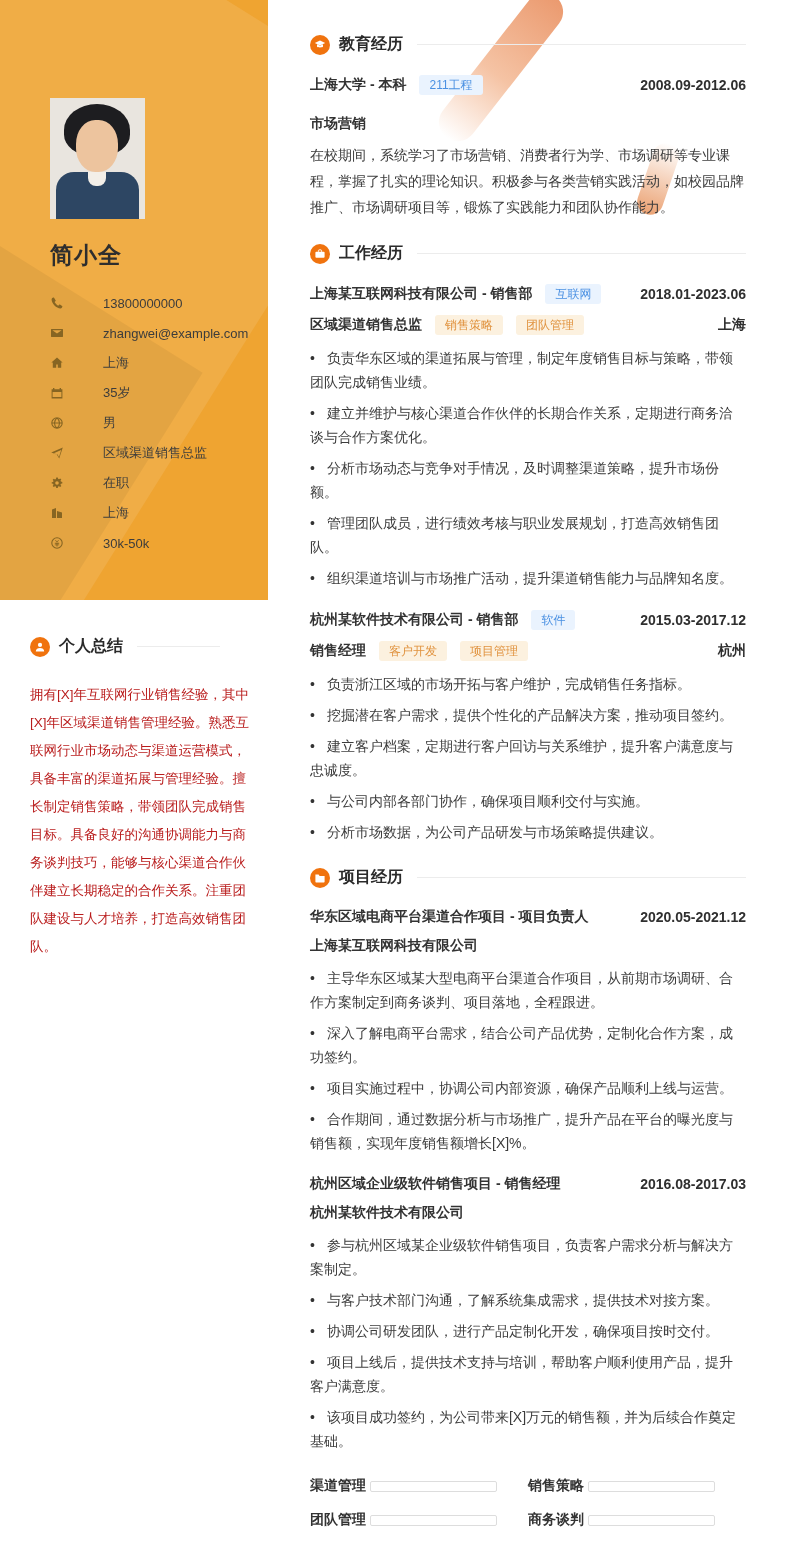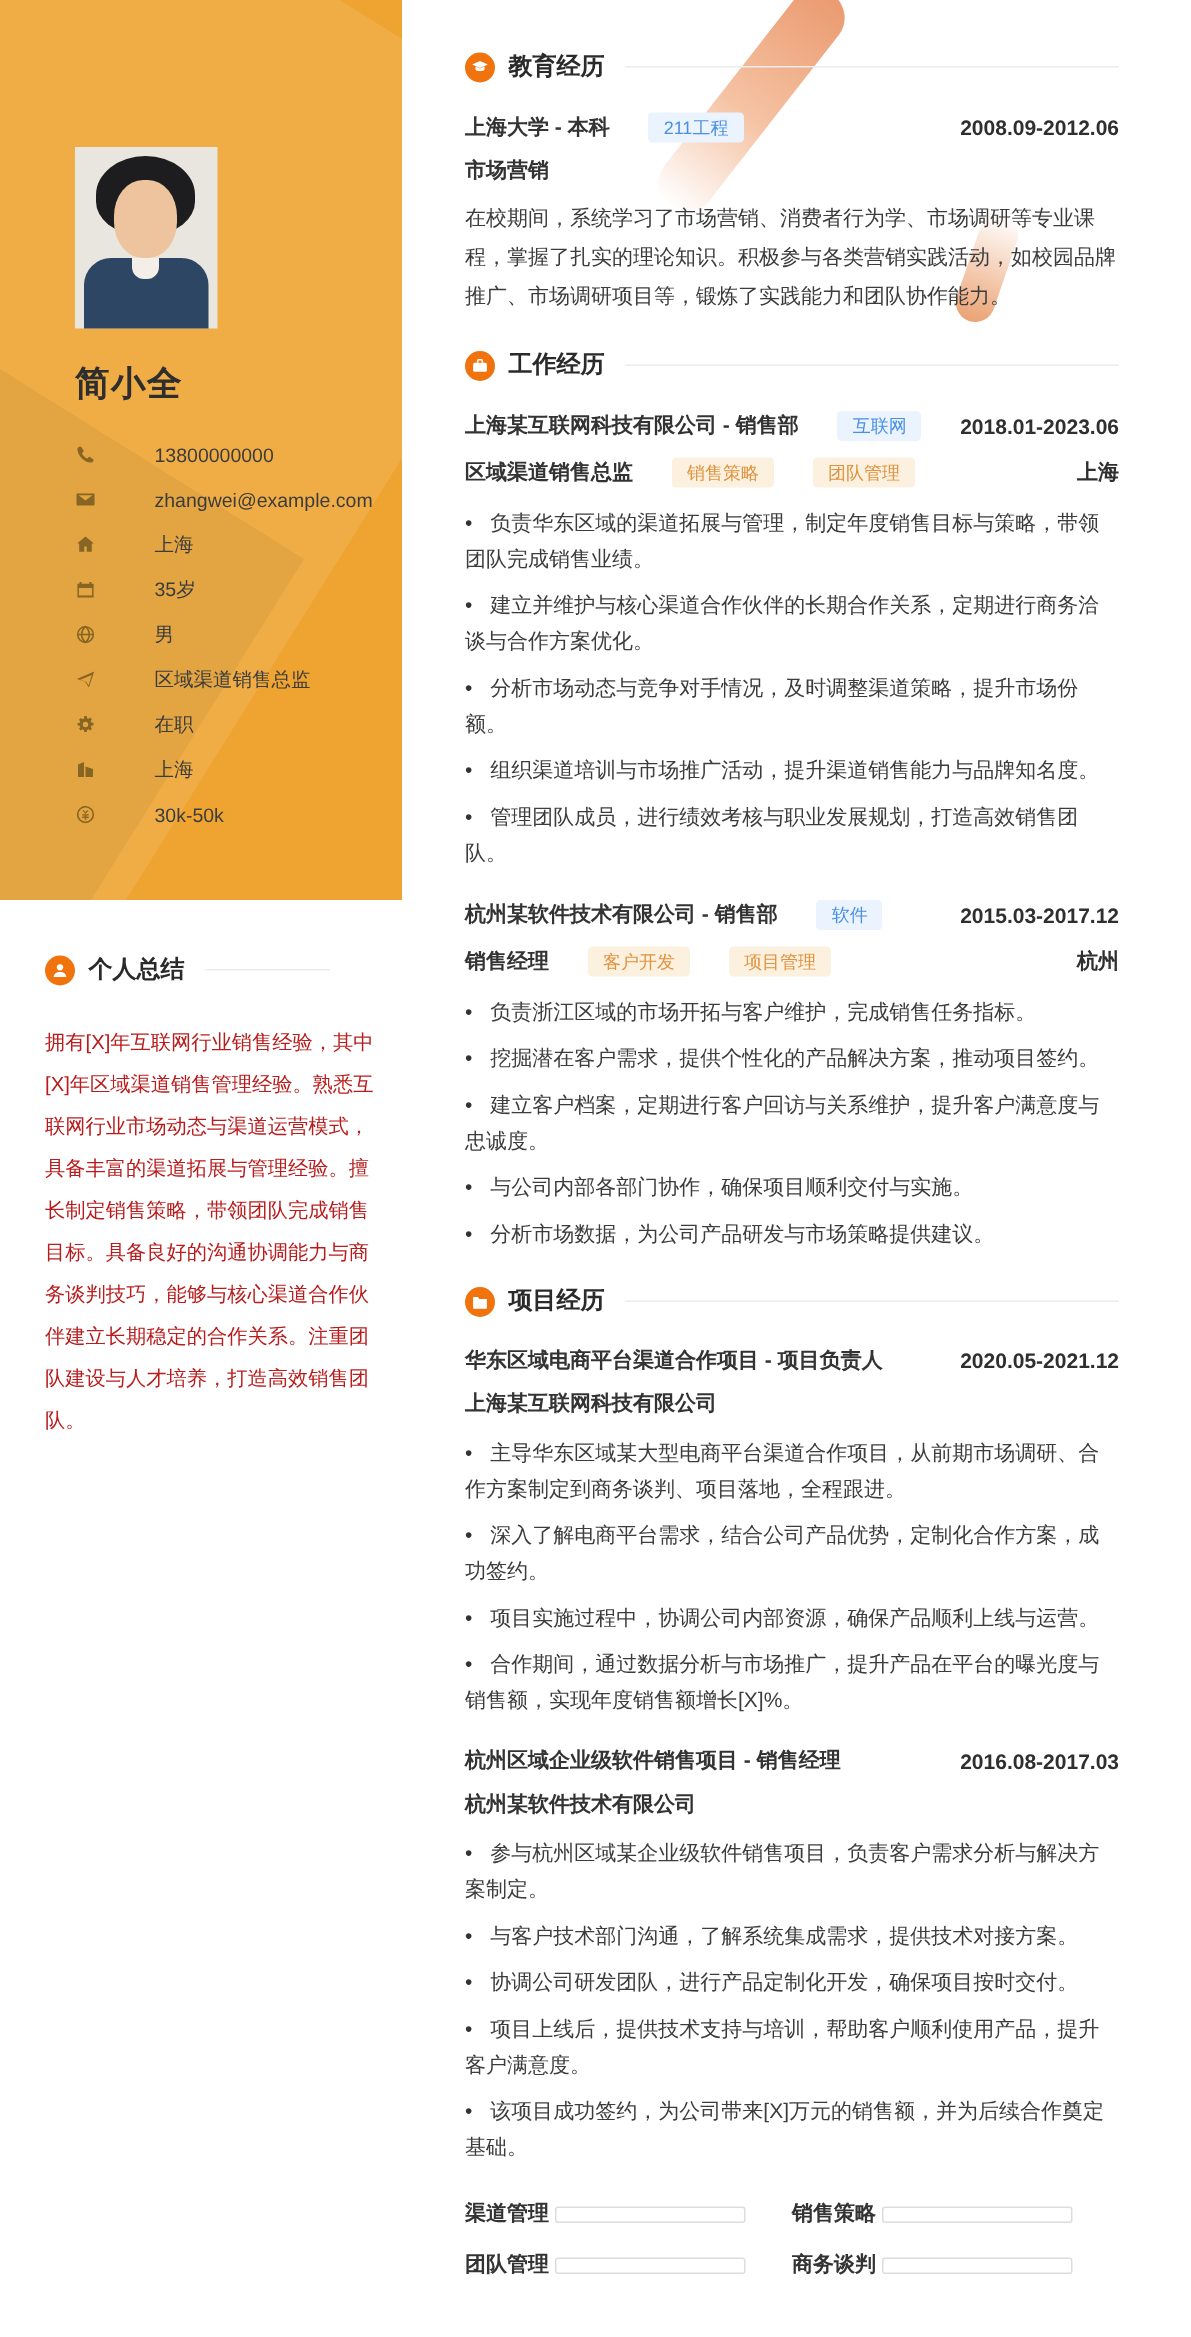--- a/index.html
+++ b/index.html
@@ -39,30 +39,30 @@
   .deco.d1 { left:172px; top:-22px; width:38px; height:178px; transform:rotate(38deg); background:linear-gradient(180deg,#EB9A6F 0%, #F5C3A4 55%, rgba(253,240,233,0) 100%); }
   .deco.d2 { left:335px; top:142px; width:26px; height:74px; transform:rotate(19deg); background:linear-gradient(0deg,#EBA273 0%, rgba(250,226,210,0) 100%); }
   .main section { position:relative; z-index:1; }
 
   .row { display:flex; align-items:center; }
   .row .grow { flex:1; }
   .bold { font-weight:bold; }
   .t14 { font-size:14px; color:#333; }
   .date { font-size:14px; font-weight:bold; color:#2f2f2f; white-space:nowrap; }
   .loc { font-size:14px; font-weight:600; color:#2f2f2f; white-space:nowrap; }
-  .tag { display:inline-block; font-size:12px; line-height:20px; padding:0 10px; border-radius:3px; margin-left:26px; }
+  .tag { display:inline-block; font-size:12px; line-height:20px; padding:0 10px; border-radius:3px; margin-left:13px; }
   .tag.blue { background:#EAF3FE; color:#4A90E2; }
   .tag.orange { background:#FCF1DF; color:#E0923E; }
   .para { font-size:14px; line-height:26px; color:#3c3c3c; }
   ul.bullets { list-style:none; }
   ul.bullets li { font-size:14px; line-height:24px; color:#3c3c3c; margin-bottom:7px; }
   ul.bullets li::before { content:"•"; color:#333; padding-right:12px; }
 
   .edu-school { margin-top:20px; }
-  .edu-major { margin-top:10px; font-size:14px; font-weight:bold; }
+  .edu-major { margin-top:20px; font-size:14px; font-weight:bold; }
   .edu-desc { margin-top:9px; }
 
   .work-sec { margin-top:23px; }
   .job { margin-top:20px; }
   .job .pos-row { margin-top:11px; }
   .job ul.bullets { margin-top:11px; }
 
   .proj-sec { margin-top:23px; }
   .proj { margin-top:20px; }
   .proj .company { margin-top:11px; font-size:14px; font-weight:bold; }
@@ -229,22 +229,22 @@
           <span class="t14 bold">区域渠道销售总监</span>
           <span class="tag orange">销售策略</span>
           <span class="tag orange">团队管理</span>
           <span class="grow"></span>
           <span class="loc">上海</span>
         </div>
         <ul class="bullets">
           <li>负责华东区域的渠道拓展与管理，制定年度销售目标与策略，带领团队完成销售业绩。</li>
           <li>建立并维护与核心渠道合作伙伴的长期合作关系，定期进行商务洽谈与合作方案优化。</li>
           <li>分析市场动态与竞争对手情况，及时调整渠道策略，提升市场份额。</li>
+          <li>管理团队成员，进行绩效考核与职业发展规划，打造高效销售团队。</li>
           <li>组织渠道培训与市场推广活动，提升渠道销售能力与品牌知名度。</li>
-          <li>管理团队成员，进行绩效考核与职业发展规划，打造高效销售团队。</li>
         </ul>
       </div>
 
       <div class="job">
         <div class="row">
           <span class="t14 bold">杭州某软件技术有限公司 - 销售部</span>
           <span class="tag blue">软件</span>
           <span class="grow"></span>
           <span class="date">2015.03-2017.12</span>
         </div>

